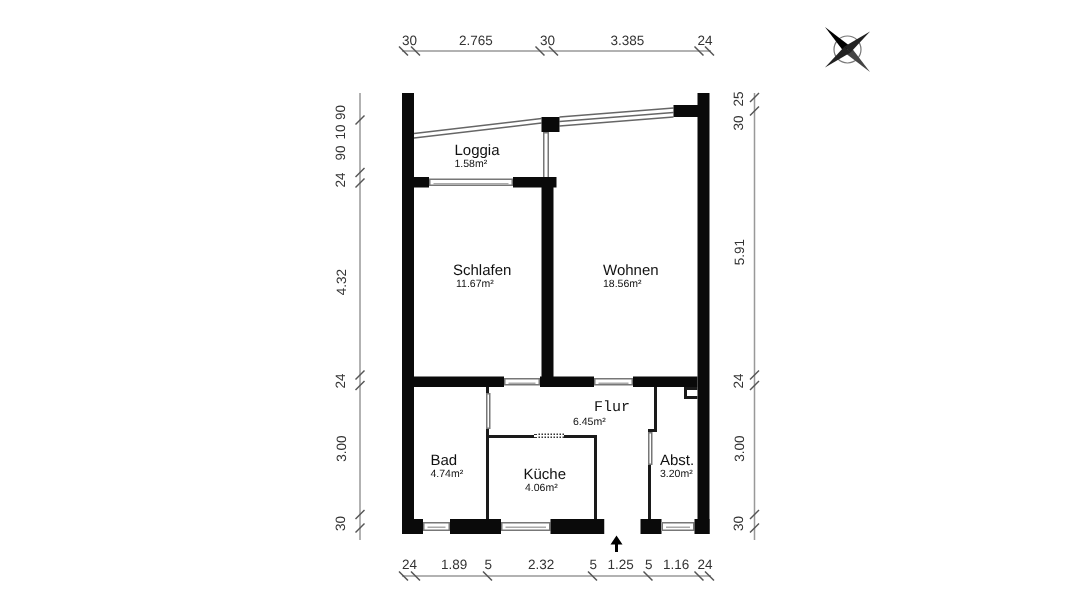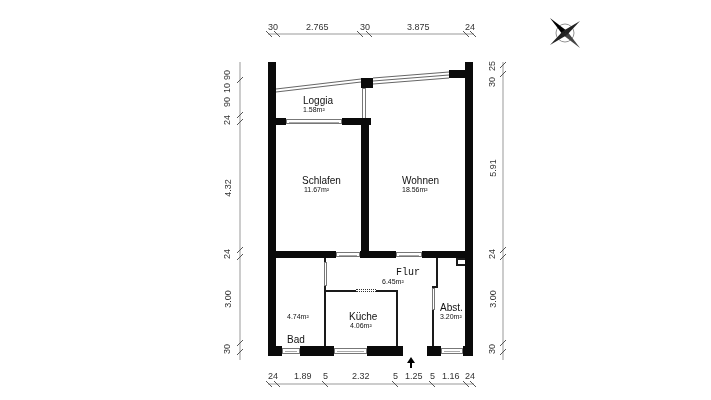--- a/index.html
+++ b/index.html
@@ -63,21 +63,21 @@
     <line x1="500" y1="253" x2="506" y2="247"></line>
       <line x1="500" y1="260" x2="506" y2="254"></line>
     <line x1="500" y1="346" x2="506" y2="340"></line>
       <line x1="500" y1="355" x2="506" y2="349"></line>
   </g>
 </svg>
 
 <div class="dim" style="left:268px;top:22px;">30</div>
 <div class="dim" style="left:306px;top:22px;">2.765</div>
 <div class="dim" style="left:360px;top:22px;">30</div>
-<div class="dim" style="left:407px;top:22px;">3.875</div>
+<div class="dim" style="left:407px;top:22px;">3.385</div>
 <div class="dim" style="left:465px;top:22px;">24</div>
 
 <div class="dim" style="left:268px;top:371px;">24</div>
 <div class="dim" style="left:294px;top:371px;">1.89</div>
 <div class="dim" style="left:323px;top:371px;">5</div>
 <div class="dim" style="left:352px;top:371px;">2.32</div>
 <div class="dim" style="left:393px;top:371px;">5</div>
 <div class="dim" style="left:405px;top:371px;">1.25</div>
 <div class="dim" style="left:430px;top:371px;">5</div>
 <div class="dim" style="left:442px;top:371px;">1.16</div>
@@ -180,20 +180,20 @@
 
 <div class="room-name" style="left:302px;top:175px;">Schlafen</div>
 <div class="room-area" style="left:304px;top:186px;">11.67m²</div>
 
 <div class="room-name" style="left:402px;top:175px;">Wohnen</div>
 <div class="room-area" style="left:402px;top:186px;">18.56m²</div>
 
 <div class="room-name" style="left:396px;top:267px;font-family:Liberation Mono, monospace;">Flur</div>
 <div class="room-area" style="left:382px;top:278px;">6.45m²</div>
 
-<div class="room-name" style="left:287px;top:302px;margin-top:32px;">Bad</div>
+<div class="room-name" style="left:287px;top:302px;">Bad</div>
 <div class="room-area" style="left:287px;top:313px;">4.74m²</div>
 
 <div class="room-name" style="left:349px;top:311px;">Küche</div>
 <div class="room-area" style="left:350px;top:322px;">4.06m²</div>
 
 <div class="room-name" style="left:440px;top:302px;text-align:right;">Abst.</div>
 <div class="room-area" style="left:440px;top:313px;">3.20m²</div>
 
 </body></html>

